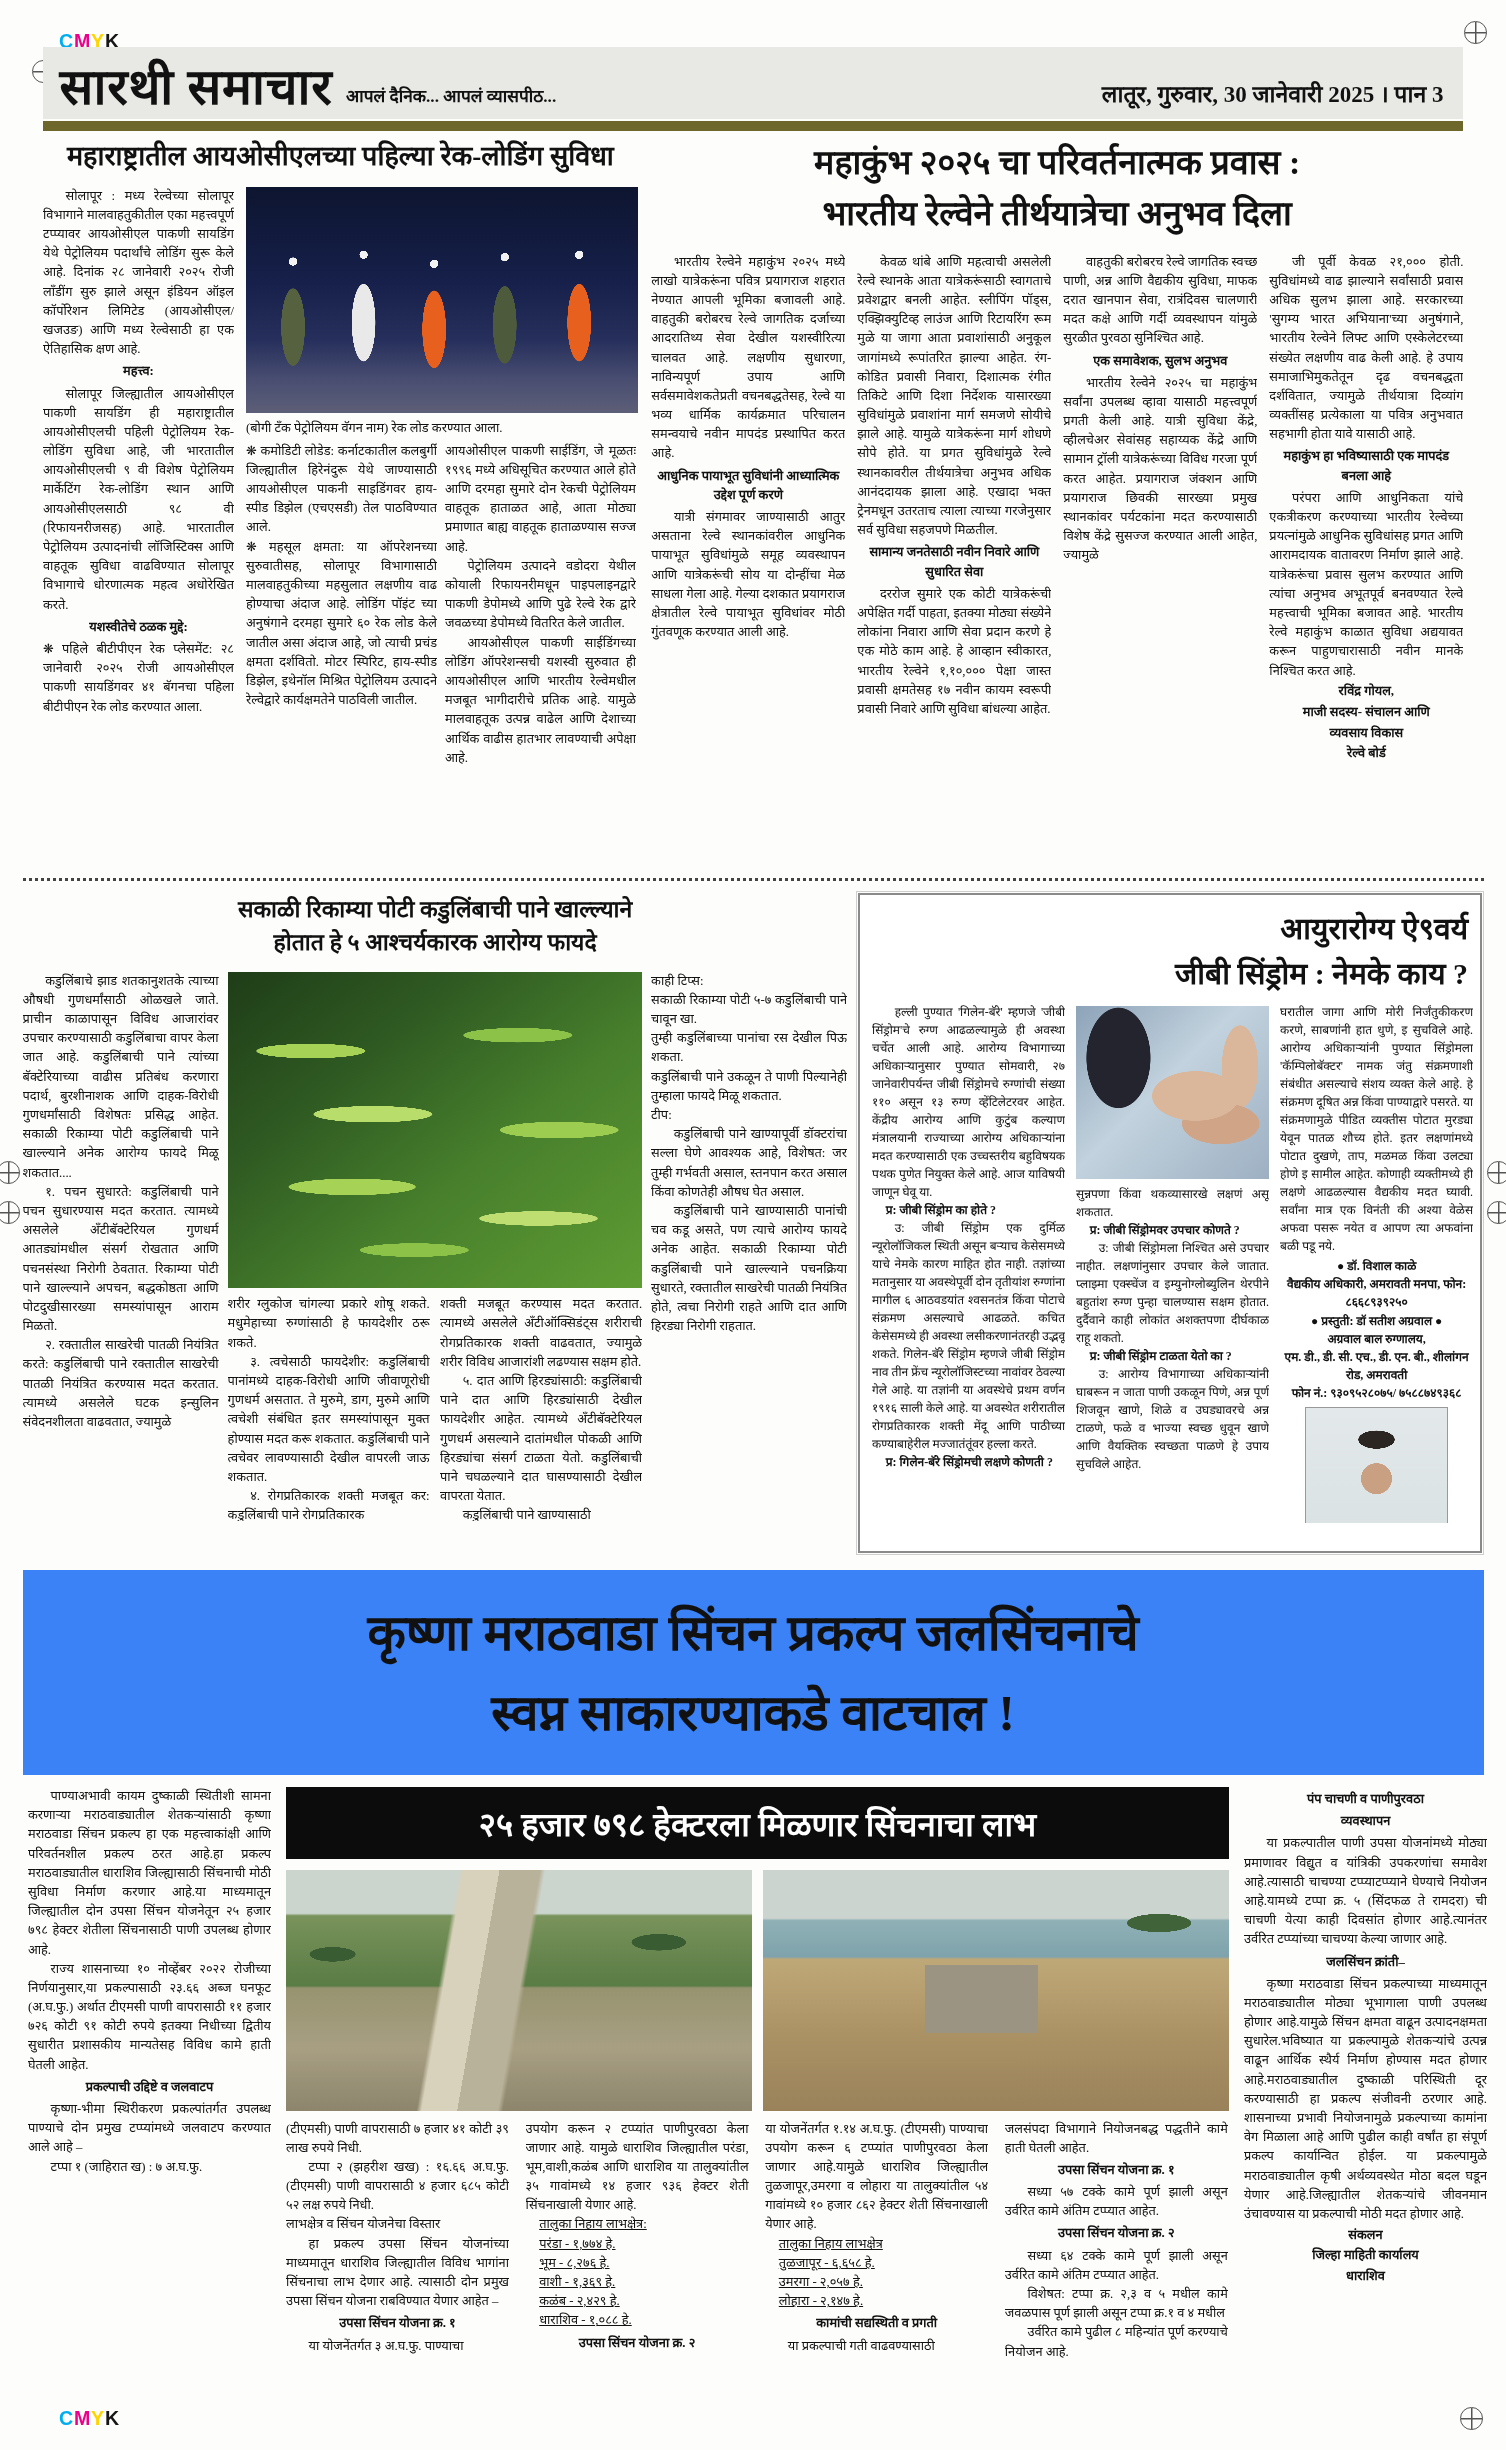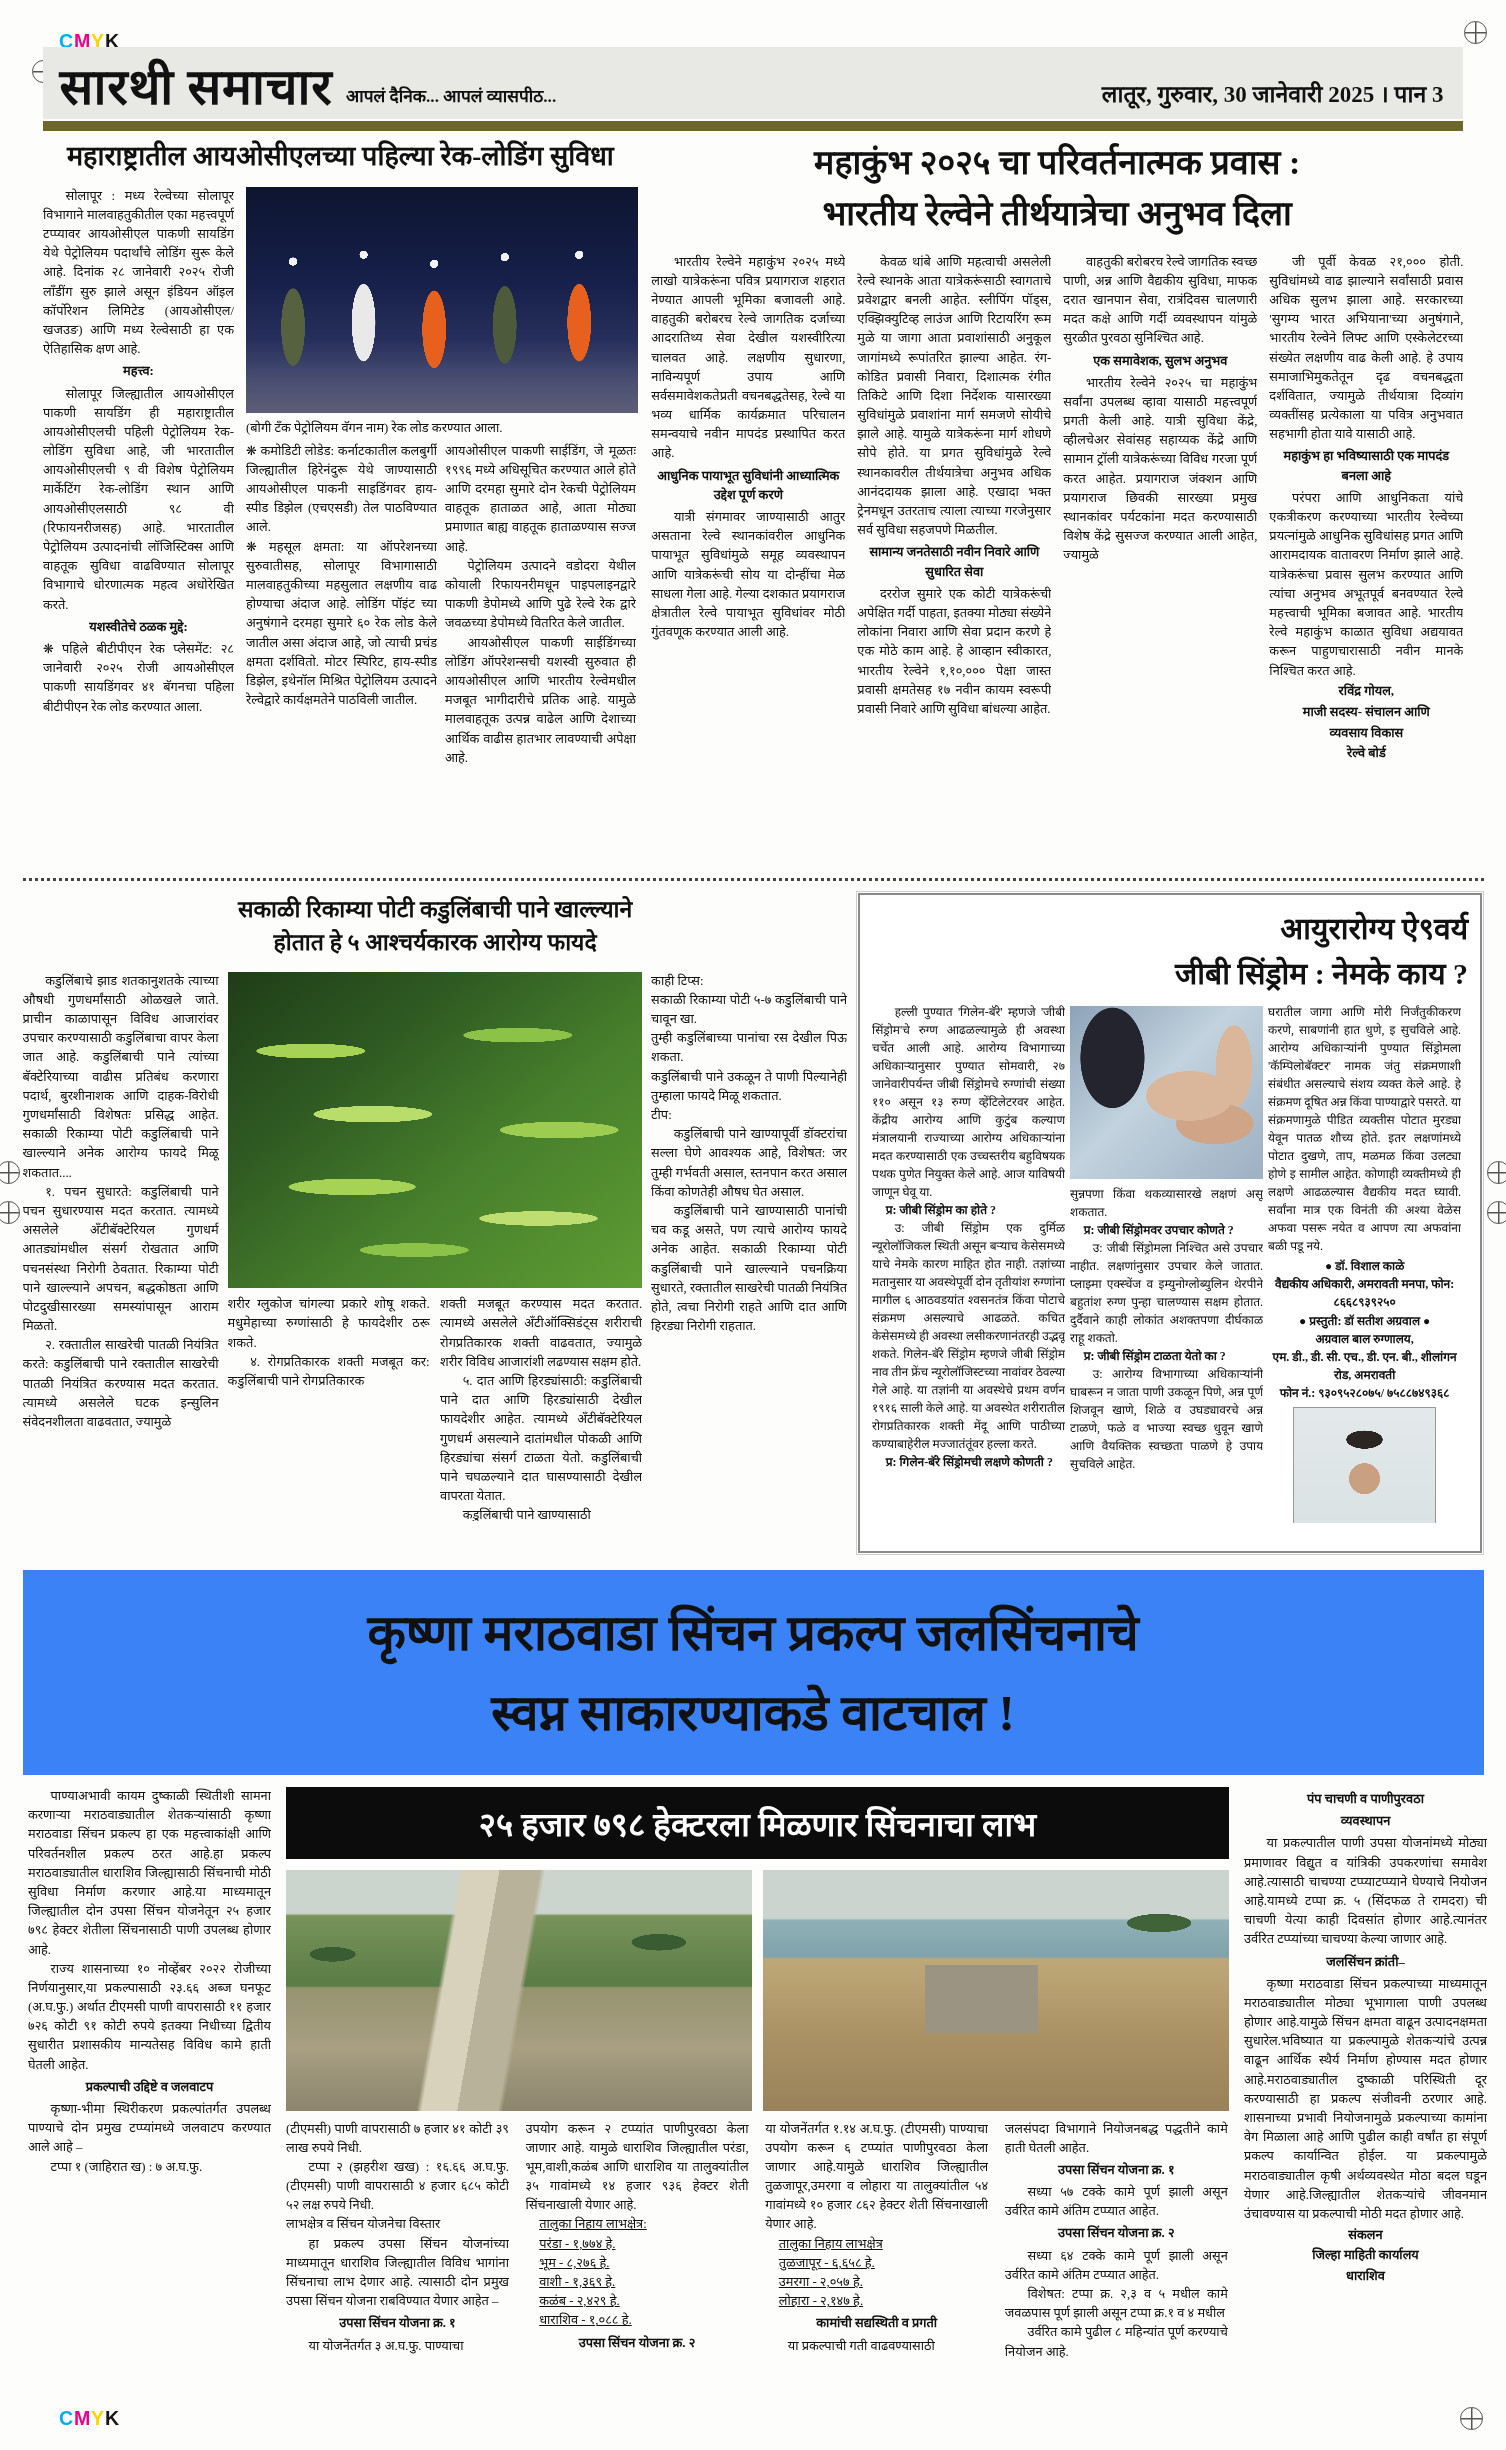--- a/index.html
+++ b/index.html
@@ -82,21 +82,21 @@
       radial-gradient(ellipse 105px 13.6px at 30% 68%, #a6d355 0 60%, transparent 61%),
       radial-gradient(ellipse 98px 12px at 75% 78%, #bede72 0 60%, transparent 61%),
       radial-gradient(ellipse 90px 11.3px at 45% 88%, #8cc248 0 60%, transparent 61%),
       linear-gradient(140deg,#1f3d18 0%,#2f5a22 30%,#477f2c 60%,#5f9c33 100%);
   }
   .art-neem .mid .subcols { display:flex; gap:10.5px; }
   .art-neem .mid .subcols .col { flex:0 0 202px; height:226px; }
 
   .art-gb { width:624px; height:100%; overflow:hidden; border:2.3px solid #8a8a8a; outline:1.5px solid #cfcfcf; outline-offset:1.5px; padding:10.5px 12px; background:#fff; }
   .art-gb .headline { font-size:30px; font-weight:bold; text-align:right; line-height:1.5; margin-bottom:7.5px; }
-  .art-gb .body { display:flex; gap:5px; }
+  .art-gb .body { display:flex; gap:11px; }
   .art-gb .col { flex:0 0 193px; height:520px; }
   .art-gb .para { font-size:12px; }
   .photo-hands { width:100%; height:173px; margin:3px 0 6px;
     background:
       radial-gradient(ellipse 53px 83px at 22% 30%, #23242e 0 60%, transparent 61%),
       radial-gradient(ellipse 72px 41px at 62% 52%, #dab79a 0 60%, transparent 61%),
       radial-gradient(ellipse 64px 34px at 75% 68%, #cfa487 0 60%, transparent 61%),
       radial-gradient(ellipse 30px 68px at 85% 35%, #dab79a 0 60%, transparent 61%),
       linear-gradient(135deg,#8da3b8 0%,#c2d2de 45%,#9db0c2 100%);
   }
@@ -234,20 +234,21 @@
         <div class="col c1">
             <p class="para p">कडुलिंबाचे झाड शतकानुशतके त्याच्या औषधी गुणधर्मांसाठी ओळखले जाते. प्राचीन काळापासून विविध आजारांवर उपचार करण्यासाठी कडुलिंबाचा वापर केला जात आहे. कडुलिंबाची पाने त्यांच्या बॅक्टेरियाच्या वाढीस प्रतिबंध करणारा पदार्थ, बुरशीनाशक आणि दाहक-विरोधी गुणधर्मांसाठी विशेषतः प्रसिद्ध आहेत. सकाळी रिकाम्या पोटी कडुलिंबाची पाने खाल्ल्याने अनेक आरोग्य फायदे मिळू शकतात....</p>
             <p class="para p">१. पचन सुधारते: कडुलिंबाची पाने पचन सुधारण्यास मदत करतात. त्यामध्ये असलेले अँटीबॅक्टेरियल गुणधर्म आतड्यांमधील संसर्ग रोखतात आणि पचनसंस्था निरोगी ठेवतात. रिकाम्या पोटी पाने खाल्ल्याने अपचन, बद्धकोष्ठता आणि पोटदुखीसारख्या समस्यांपासून आराम मिळतो.</p>
             <p class="para p">२. रक्तातील साखरेची पातळी नियंत्रित करते: कडुलिंबाची पाने रक्तातील साखरेची पातळी नियंत्रित करण्यास मदत करतात. त्यामध्ये असलेले घटक इन्सुलिन संवेदनशीलता वाढवतात, ज्यामुळे</p>
           </div>
         <div class="mid">
           <div class="photo-neem"></div>
           <div class="subcols">
             <div class="col">
                 <p class="para np">शरीर ग्लुकोज चांगल्या प्रकारे शोषू शकते. मधुमेहाच्या रुग्णांसाठी हे फायदेशीर ठरू शकते.</p>
+                <p class="para p">३. त्वचेसाठी फायदेशीर: कडुलिंबाची पानांमध्ये दाहक-विरोधी आणि जीवाणूरोधी गुणधर्म असतात. ते मुरुमे, डाग, मुरुमे आणि त्वचेशी संबंधित इतर समस्यांपासून मुक्त होण्यास मदत करू शकतात. कडुलिंबाची पाने त्वचेवर लावण्यासाठी देखील वापरली जाऊ शकतात.</p>
                 <p class="para p">४. रोगप्रतिकारक शक्ती मजबूत कर: कडुलिंबाची पाने रोगप्रतिकारक</p>
               </div>
             <div class="col">
                 <p class="para np">शक्ती मजबूत करण्यास मदत करतात. त्यामध्ये असलेले अँटीऑक्सिडंट्स शरीराची रोगप्रतिकारक शक्ती वाढवतात, ज्यामुळे शरीर विविध आजारांशी लढण्यास सक्षम होते.</p>
                 <p class="para p">५. दात आणि हिरड्यांसाठी: कडुलिंबाची पाने दात आणि हिरड्यांसाठी देखील फायदेशीर आहेत. त्यामध्ये अँटीबॅक्टेरियल गुणधर्म असल्याने दातांमधील पोकळी आणि हिरड्यांचा संसर्ग टाळता येतो. कडुलिंबाची पाने चघळल्याने दात घासण्यासाठी देखील वापरता येतात.</p>
                 <p class="para p">कडुलिंबाची पाने खाण्यासाठी</p>
               </div>
           </div>
         </div>
         <div class="col c4">

